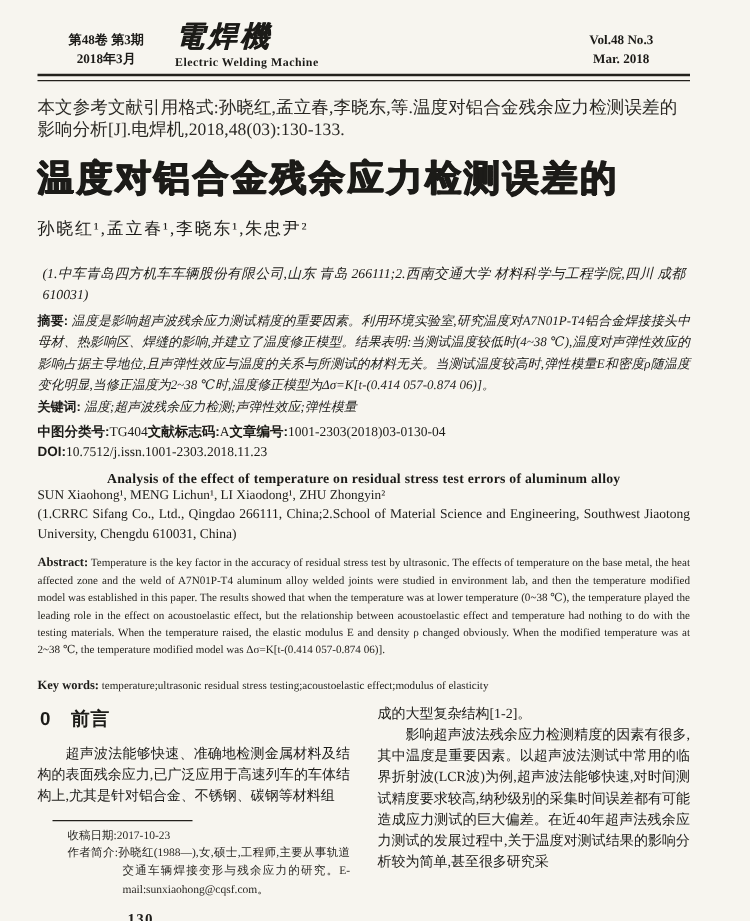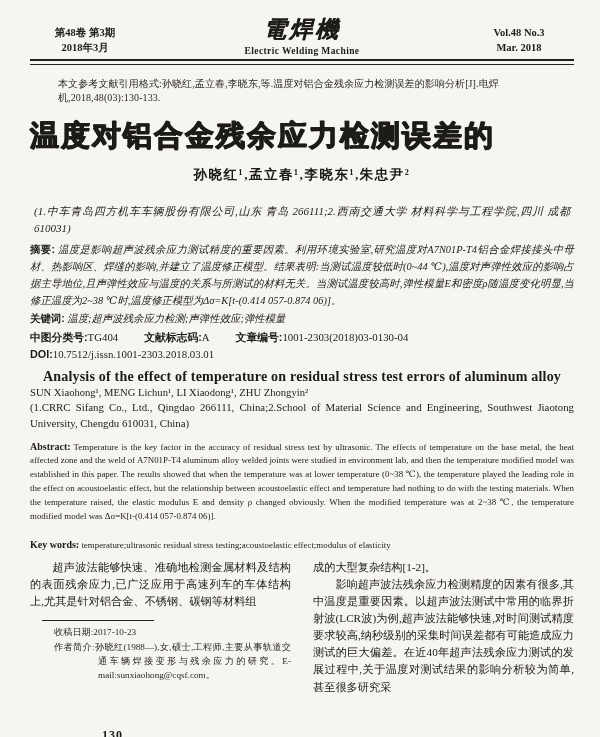--- a/index.html
+++ b/index.html
@@ -1,51 +1,51 @@
 <!DOCTYPE html>
 <html><head>
 <meta charset="utf-8">
 <style>
   * { margin:0; padding:0; box-sizing:border-box; }
   html,body { width:600px; height:737px; }
   body { background:#dddbd4; font-family:"Liberation Serif","DejaVu Serif",serif; }
   .page {
     position:relative; width:600px; height:737px; overflow:hidden;
-    background:#f7f5ef; color:#1c1b18; padding:14px 26px 0 30px;
+    background:#f7f5ef; color:#1c1b18; padding:14px 48px 0 30px;
   }
 
   
   .jheader { display:flex; justify-content:space-between; align-items:flex-end; }
   .jh-side { font-size:10.5px; line-height:1.5; text-align:center; font-weight:bold; width:110px; }
-  .jh-center { text-align:center; flex:1; }
+  .jh-center { flex:1; }
   .jlogo { font-size:23px; font-weight:900; font-style:italic; letter-spacing:3px;
            text-shadow:0.5px 0 currentColor; }
   .jlogo-sub { font-size:9.5px; font-weight:bold; letter-spacing:0.4px; margin-top:1px; }
   .double-rule { margin-top:3px; height:6px; border-top:2.4px solid #23211c; border-bottom:1.6px solid #23211c; }
 
-  .citation { margin-top:12px; font-size:10px; letter-spacing:0.1px; color:#2a2824;margin-left:28px; }
+  .citation { margin-top:12px; font-size:14px; letter-spacing:0.1px; color:#2a2824; }
 
   
   .title-cn { margin-top:12px; text-align:left; font-family:"Liberation Sans","DejaVu Sans",sans-serif;
               font-weight:700; font-size:29px; line-height:1.28; letter-spacing:2px;
               text-shadow:0.7px 0 currentColor, -0.7px 0 currentColor, 0 0.5px currentColor; }
-  .authors-cn { margin-top:12px; text-align:center; font-size:13.5px; font-weight:bold; letter-spacing:1.5px; }
+  .authors-cn { margin-top:12px; font-size:13.5px; font-weight:normal; letter-spacing:1.5px; }
   .affil-cn { margin-top:19px; font-size:11px; line-height:1.5; font-style:italic; text-align:justify;
               padding:0 4px; }
 
   .para-line { margin-top:6px; font-size:10.4px; line-height:1.62; text-align:justify; }
   .para-line .lbl { font-weight:bold; font-style:normal; font-family:"Liberation Sans","DejaVu Sans",sans-serif; }
   .kai { font-style:italic; }
 
-  .meta-row { margin-top:3px; display:flex; gap:26px; font-size:10.8px; }
+  .meta-row { margin-top:3px; display:flex; font-size:10.8px; }
   .meta-row .lbl, .doi-row .lbl { font-weight:bold; font-family:"Liberation Sans","DejaVu Sans",sans-serif; }
   .doi-row { margin-top:3px; font-size:10.8px; }
 
   
-  .title-en { margin-top:9px; text-align:center; font-size:14px; font-weight:bold; letter-spacing:0.2px; }
+  .title-en { margin-top:9px; text-align:center; font-size:11px; font-weight:bold; letter-spacing:0.2px; }
   .authors-en { margin-top:2px; text-align:left; font-size:10.6px; }
   .affil-en { margin-top:2px; font-size:10.8px; line-height:1.45; text-align:justify; }
   .abs-en { margin-top:7px; font-size:8.9px; line-height:1.55; text-align:justify; color:#24221e; }
   .abs-en .lbl, .kw-en .lbl { font-weight:bold; font-size:10px; }
   .kw-en { margin-top:16px; font-size:8.9px; }
 
   
   .columns { margin-top:9px; display:flex; gap:22px; }
   .col { width:50%; font-size:11.2px; line-height:1.52; text-align:justify; }
   .sec-head { font-family:"Liberation Sans","DejaVu Sans",sans-serif; font-weight:900; font-size:15px;
@@ -85,58 +85,61 @@
 
   <h1 class="title-cn">
     <span>温度对铝合金残余应力检测误差的</span><br>
   </h1>
 
   <p class="authors-cn">孙晓红¹,孟立春¹,李晓东¹,朱忠尹²</p>
   <p class="affil-cn">(1.中车青岛四方机车车辆股份有限公司,山东 青岛 266111;2.西南交通大学 材料科学与工程学院,四川 成都 610031)</p>
 
   <p class="para-line">
     <span class="lbl">摘要:</span>
-    <span class="kai">温度是影响超声波残余应力测试精度的重要因素。利用环境实验室,研究温度对A7N01P-T4铝合金焊接接头中母材、热影响区、焊缝的影响,并建立了温度修正模型。结果表明:当测试温度较低时(0~44 ℃),温度对声弹性效应的影响占据主导地位,且声弹性效应与温度的关系与所测试的材料无关。当测试温度较高时,弹性模量E和密度ρ随温度变化明显,当修正温度为2~38 ℃时,温度修正模型为Δσ=K[t-(0.414 057-0.874 06)]。</span>
+    <span class="kai">温度是影响超声波残余应力测试精度的重要因素。利用环境实验室,研究温度对A7N01P-T4铝合金焊接接头中母材、热影响区、焊缝的影响,并建立了温度修正模型。结果表明:当测试温度较低时(4~38 ℃),温度对声弹性效应的影响占据主导地位,且声弹性效应与温度的关系与所测试的材料无关。当测试温度较高时,弹性模量E和密度ρ随温度变化明显,当修正温度为2~38 ℃时,温度修正模型为Δσ=K[t-(0.414 057-0.874 06)]。</span>
   </p>
 
   <p class="para-line" style="margin-top:2px">
     <span class="lbl">关键词:</span>
     <span class="kai">温度;超声波残余应力检测;声弹性效应;弹性模量</span>
   </p>
 
   <div class="meta-row">
     <span>
       <span class="lbl">中图分类号:</span><span>TG404</span>
     </span>
     <span>
       <span class="lbl">文献标志码:</span><span>A</span>
     </span>
     <span>
       <span class="lbl">文章编号:</span><span>1001-2303(2018)03-0130-04</span>
     </span>
   </div>
   <div class="doi-row">
-    <span class="lbl">DOI:</span><span>10.7512/j.issn.1001-2303.2018.03.01</span>
+    <span class="lbl">DOI:</span><span>10.7512/j.issn.1001-2303.2018.11.23</span>
   </div>
 
   <p class="title-en">Analysis of the effect of temperature on residual stress test errors of aluminum alloy</p>
   <p class="authors-en">SUN Xiaohong¹, MENG Lichun¹, LI Xiaodong¹, ZHU Zhongyin²</p>
   <p class="affil-en">(1.CRRC Sifang Co., Ltd., Qingdao 266111, China;2.School of Material Science and Engineering, Southwest Jiaotong University, Chengdu 610031, China)</p>
 
   <p class="abs-en">
     <span class="lbl">Abstract:</span>
     <span>Temperature is the key factor in the accuracy of residual stress test by ultrasonic. The effects of temperature on the base metal, the heat affected zone and the weld of A7N01P-T4 aluminum alloy welded joints were studied in environment lab, and then the temperature modified model was established in this paper. The results showed that when the temperature was at lower temperature (0~38 ℃), the temperature played the leading role in the effect on acoustoelastic effect, but the relationship between acoustoelastic effect and temperature had nothing to do with the testing materials. When the temperature raised, the elastic modulus E and density ρ changed obviously. When the modified temperature was at 2~38 ℃, the temperature modified model was Δσ=K[t-(0.414 057-0.874 06)].</span>
   </p>
   <p class="kw-en">
     <span class="lbl">Key words:</span>
     <span>temperature;ultrasonic residual stress testing;acoustoelastic effect;modulus of elasticity</span>
   </p>
 
   <div class="columns">
     <div class="col">
+      <h2 class="sec-head">
+        <span class="num">0</span><span>前言</span>
+      </h2>
       <p class="indent">超声波法能够快速、准确地检测金属材料及结构的表面残余应力,已广泛应用于高速列车的车体结构上,尤其是针对铝合金、不锈钢、碳钢等材料组</p>
 
       <div class="footnote">
         <div class="fn-rule"></div>
         <p class="fn">
           <span>收稿日期:</span><span>2017-10-23</span>
         </p>
         <p class="fn fn-bio">
           <span>作者简介:</span><span>孙晓红(1988—),女,硕士,工程师,主要从事轨道交通车辆焊接变形与残余应力的研究。E-mail:sunxiaohong@cqsf.com。</span>
         </p>

